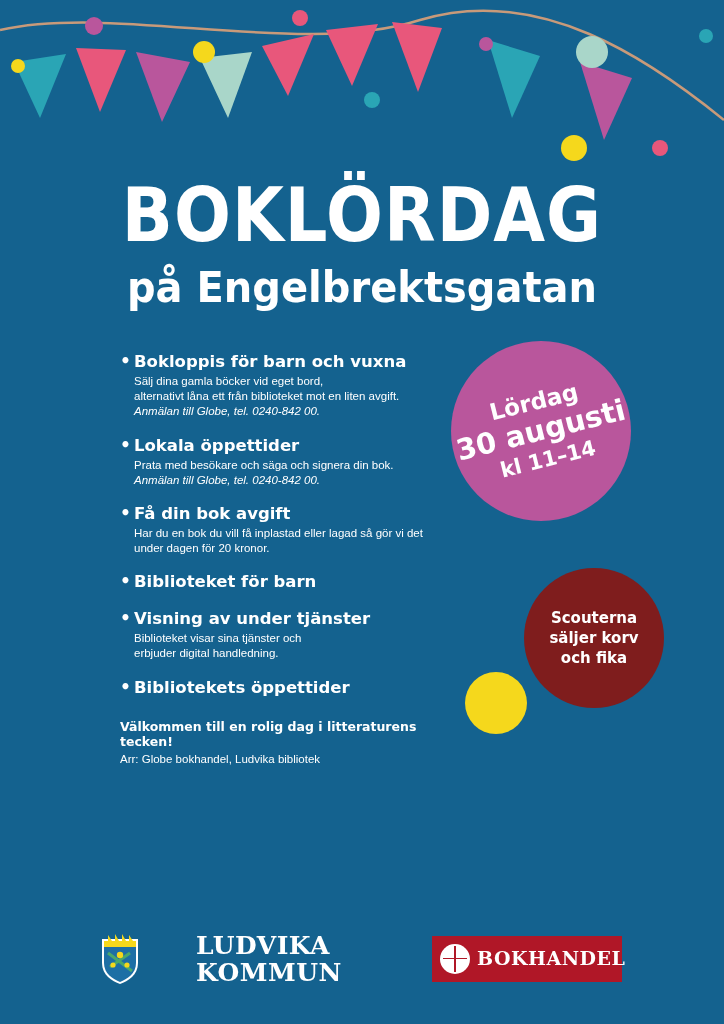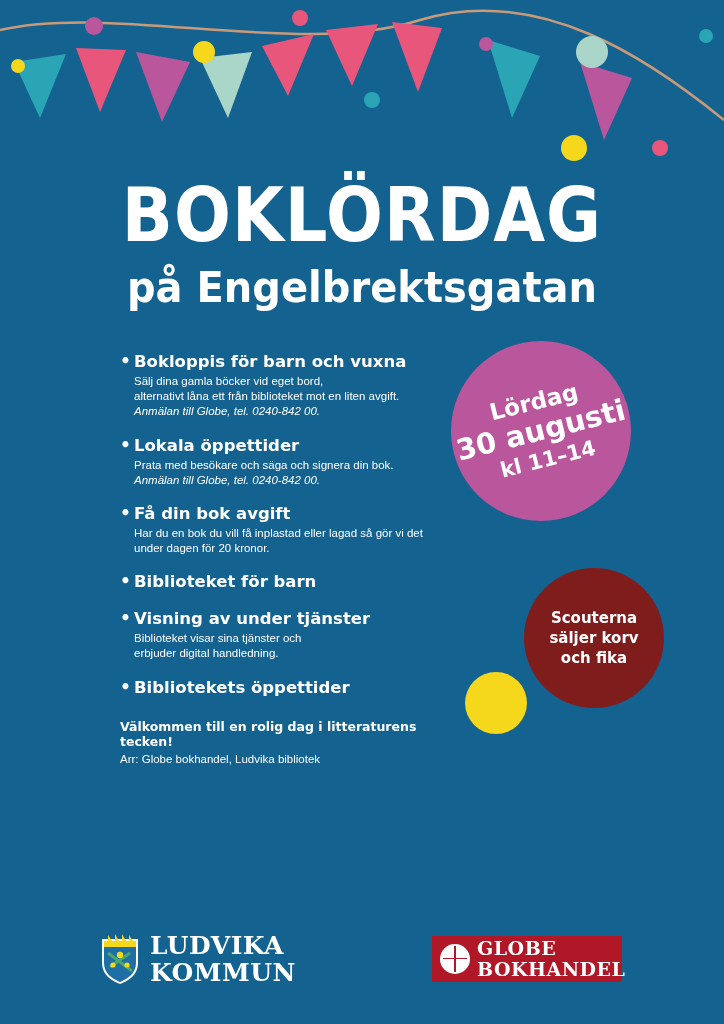--- a/index.html
+++ b/index.html
@@ -192,20 +192,21 @@
     bottom: 22px;
     width: 724px;
     height: 70px;
   }
   .ludvika {
     position: absolute;
     left: 100px;
     top: 0;
     display: flex;
     align-items: center;
+    gap: 46px;
   }
   .crest {
     width: 40px;
     height: 52px;
     margin-right: 10px;
     position: relative;
   }
   .ludvika-text {
     font-family: "DejaVu Serif", serif;
     font-weight: bold;
@@ -364,19 +365,18 @@
       </svg>
       <div class="ludvika-text">
         <div>LUDVIKA</div>
         <div>KOMMUN</div>
       </div>
     </div>
 
     <div class="globe">
       <div class="globe-circle"></div>
       <div class="globe-text">
-        <div>GLOBE</div>
         <div>BOKHANDEL</div>
       </div>
     </div>
   </div>
 
 </div>
 
 </body></html>

